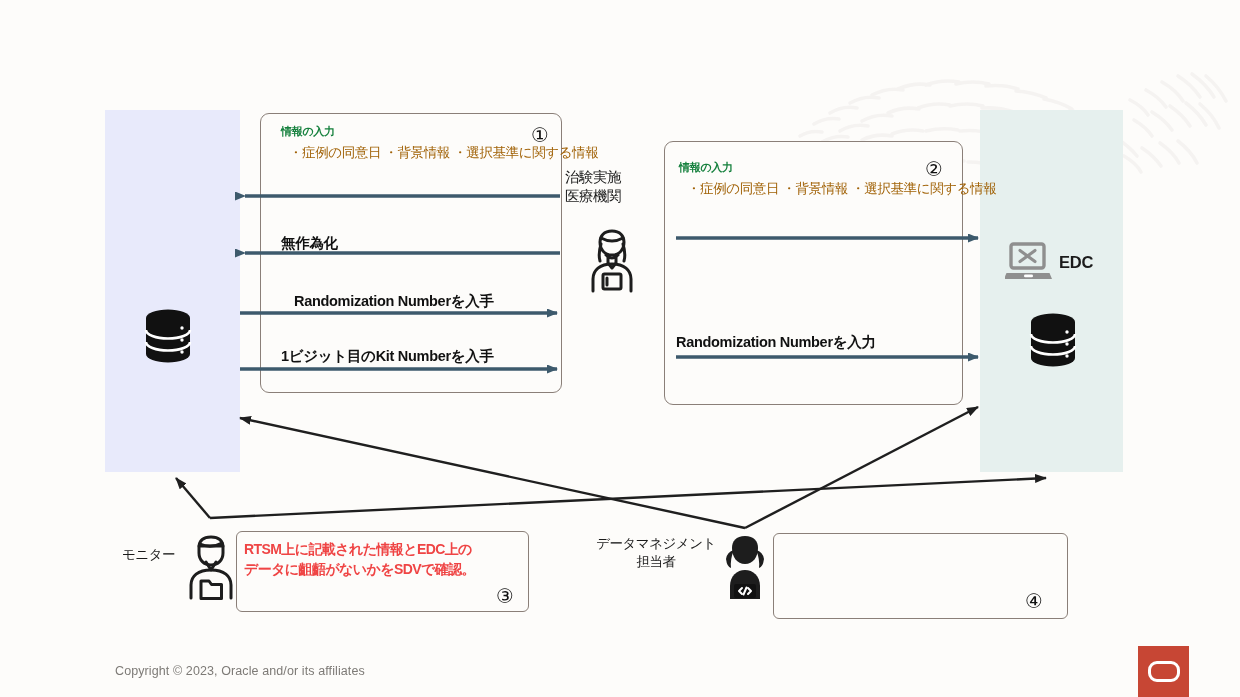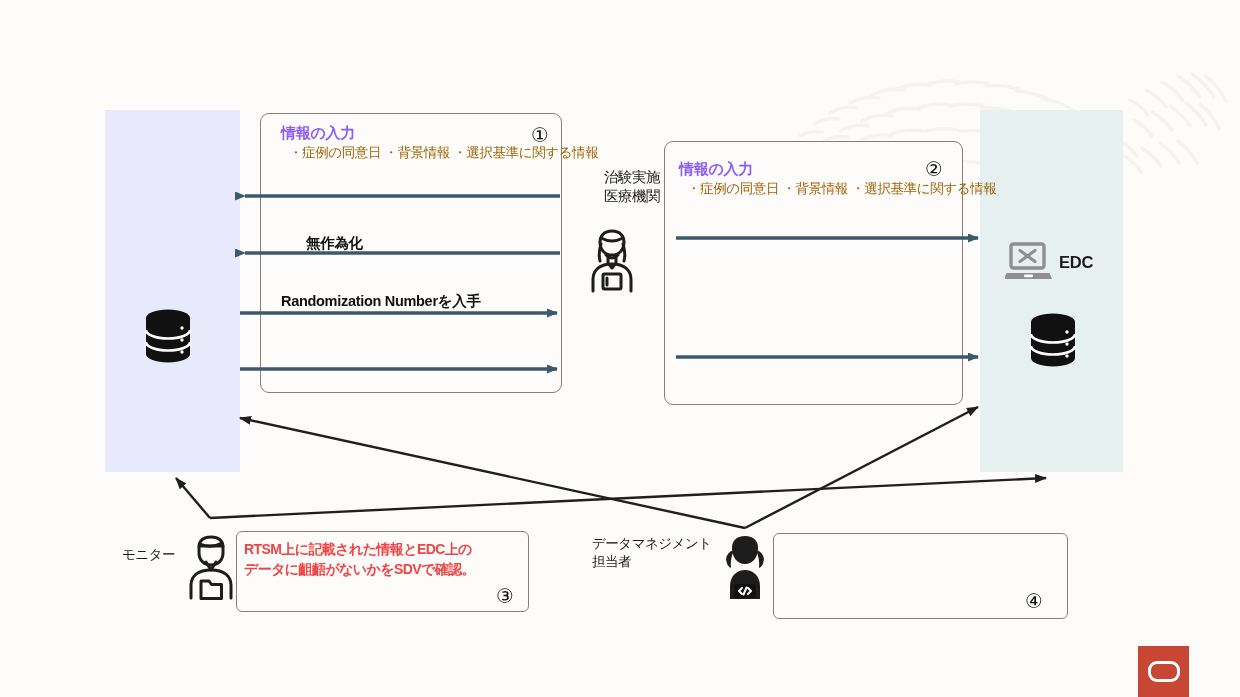--- a/index.html
+++ b/index.html
@@ -37,52 +37,52 @@
 
   
   .msgbox{
     position:absolute;background:#fdfcfa;
     border:1px solid #8a7f78;border-radius:9px;
   }
   #box1{left:260px;top:113px;width:300px;height:278px;}
   #box2{left:664px;top:141px;width:297px;height:262px;}
 
   .box-title{
-    position:absolute;font-size:15px;font-weight:bold;color:#8b5cf6;
+    position:absolute;font-size:11px;font-weight:bold;color:#15803d;
     letter-spacing:-.3px;
   }
   .box-bullets{
     position:absolute;font-size:13.5px;color:#a16207;line-height:17.5px;
     letter-spacing:-.4px;
   }
   .circled{
     position:absolute;font-size:20px;color:#111;line-height:1;
   }
 
   
   .flow-label{
     position:absolute;font-size:14.5px;font-weight:bold;color:#111;
     letter-spacing:-.3px;white-space:nowrap;
   }
 
   
   #site-actor{position:absolute;left:565px;top:168px;width:95px;}
   .actor-label{
-    font-size:14.5px;color:#1a1a1a;text-align:right;line-height:19px;
+    font-size:14.5px;color:#1a1a1a;text-align:left;line-height:19px;
     letter-spacing:-.5px;white-space:pre-line;
   }
   #site-fig{position:absolute;left:586px;top:228px;}
 
   
   .bot-label{
     position:absolute;font-size:13.5px;color:#1a1a1a;letter-spacing:-.5px;
     line-height:18px;white-space:pre-line;
   }
   #monitor-label{left:122px;top:546px;}
-  #dm-label{left:592px;top:535px;text-align:left;width:128px;}
+  #dm-label{left:592px;top:535px;text-align:center;width:128px;}
   #monitor-fig{position:absolute;left:186px;top:534px;}
   #dm-fig{position:absolute;left:718px;top:534px;}
 
   .notebox{
     position:absolute;background:#fdfcfa;border:1px solid #8a7f78;border-radius:6px;
   }
   #note3{left:236px;top:531px;width:291px;height:79px;}
   #note4{left:773px;top:533px;width:293px;height:84px;}
   .note-text{
     position:absolute;font-size:14px;font-weight:bold;color:#ef4444;
@@ -222,29 +222,31 @@
       </g>
   </svg>
 
   <div class="msgbox" id="box1"></div>
   <div class="box-title" style="left:281px;top:124px;">情報の入力</div>
   <div class="box-bullets" style="left:289px;top:144px;">・症例の同意日
 ・背景情報
 ・選択基準に関する情報</div>
   <div class="circled" style="left:531px;top:125px;">①</div>
 
-  <div class="flow-label" style="left:281px;top:234px;margin-left:25px;">無作為化</div>
-  <div class="flow-label" style="left:281px;top:292px;text-align:center;">Randomization Numberを入手</div>
+  <div class="flow-label" style="left:281px;top:234px;">無作為化</div>
+  <div class="flow-label" style="left:294px;top:292px;text-align:center;">Randomization Numberを入手</div>
+  <div class="flow-label" style="left:281px;top:347px;">1ビジット目のKit Numberを入手</div>
 
   <div class="msgbox" id="box2"></div>
   <div class="box-title" style="left:679px;top:160px;">情報の入力</div>
   <div class="box-bullets" style="left:687px;top:180px;">・症例の同意日
 ・背景情報
 ・選択基準に関する情報</div>
   <div class="circled" style="left:925px;top:159px;">②</div>
+  <div class="flow-label" style="left:676px;top:333px;">Randomization Numberを入力</div>
 
   <div id="site-actor">
     <div class="actor-label">治験実施
 医療機関</div>
   </div>
   <svg id="site-fig" width="52" height="66" viewBox="0 0 52 66">
     <g fill="none" stroke="#1d1d1d" stroke-width="3" stroke-linejoin="round" stroke-linecap="round">
       <path d="M26 3 c-8 0 -12 5 -12 11 c0 7 4 13 12 13 c8 0 12 -6 12 -13 c0 -6 -4 -11 -12 -11 z"></path>
       <path d="M15 10 q11 6 22 0"></path>
       <path d="M15 16 q-3 10 -1 17"></path>
@@ -320,17 +322,18 @@
     </g>
 
     <g stroke="#1f1f1f" stroke-width="2.4" fill="none">
       <path d="M210 518 L176 478" marker-end="url(#ahK)"></path>
       <path d="M210 518 L1046 478" marker-end="url(#ahK)"></path>
       <path d="M745 528 L240 418" marker-end="url(#ahK)"></path>
       <path d="M745 528 L978 407" marker-end="url(#ahK)"></path>
     </g>
   </svg>
 
+  <div id="copyright">Copyright © 2023, Oracle and/or its affiliates</div>
   <div id="oracle-logo">
     <div class="oval"></div>
   </div>
 
 </div>
 
 </body></html>

